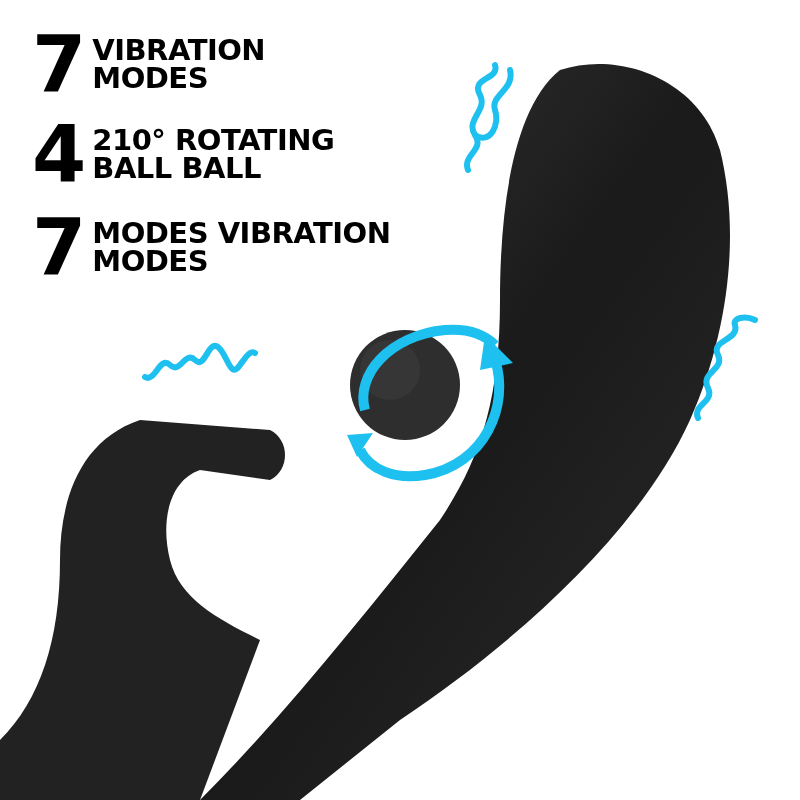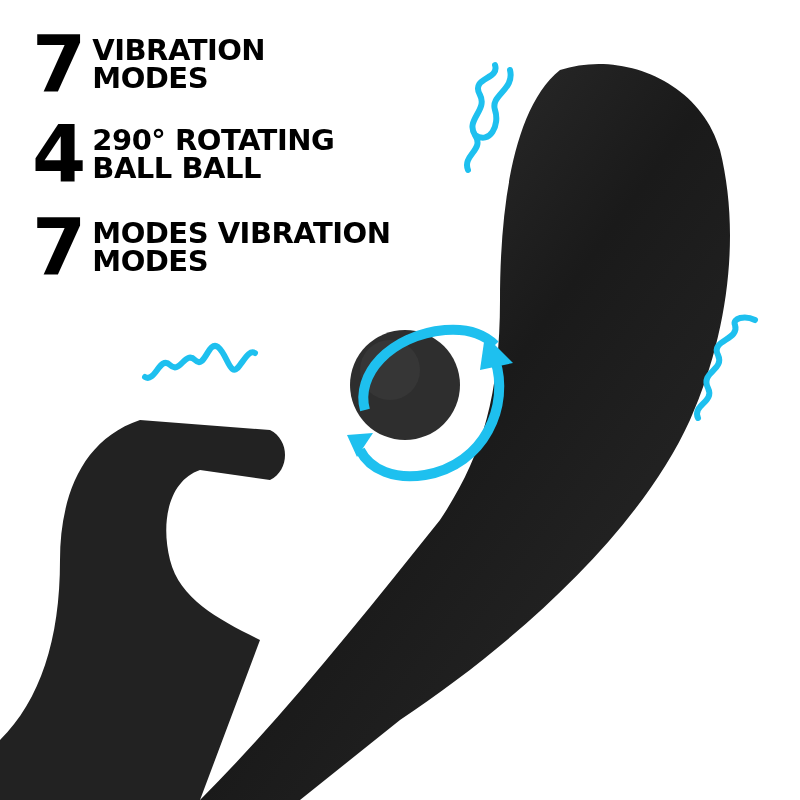--- a/index.html
+++ b/index.html
@@ -66,21 +66,21 @@
 <div class="feature" id="f1">
   <div class="num">7</div>
   <div class="label">
     <div>VIBRATION</div>
     <div>MODES</div>
   </div>
 </div>
 <div class="feature" id="f2">
   <div class="num">4</div>
   <div class="label">
-    <div>290° ROTATING</div>
+    <div>210° ROTATING</div>
     <div>BALL BALL</div>
   </div>
 </div>
 <div class="feature" id="f3">
   <div class="num">7</div>
   <div class="label">
     <div>MODES VIBRATION</div>
     <div>MODES</div>
   </div>
 </div>

